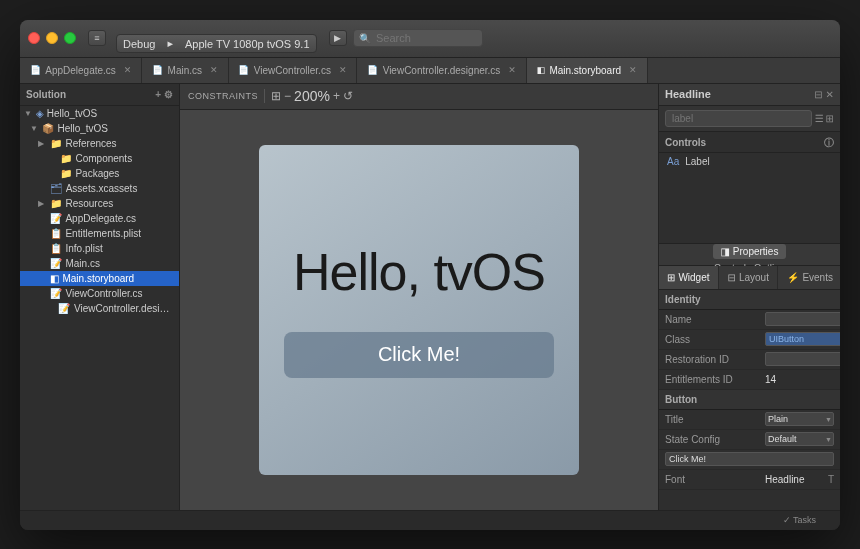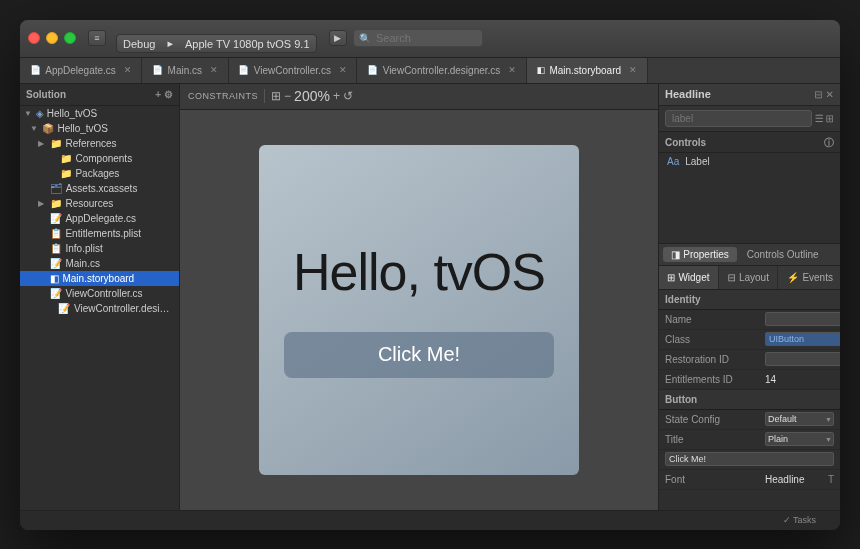--- a/index.html
+++ b/index.html
@@ -391,20 +391,21 @@
       overflow: hidden;
     }
 
     .outline-tabs {
       height: 22px;
       background: #383838;
       border-bottom: 1px solid #222;
       display: flex; align-items: center;
       padding: 0 4px;
       gap: 2px;
+      flex-direction: column;
     }
     .outline-tab {
       padding: 2px 8px;
       font-size: 10px;
       color: #aaa;
       cursor: pointer;
       border-radius: 3px;
     }
     .outline-tab.active { background: #555; color: #eee; }
 
@@ -656,38 +657,38 @@
           <span class="prop-label">Restoration ID</span>
           <input class="prop-input" type="text" style="">
         </div>
         <div class="prop-row">
           <span class="prop-label">Entitlements ID</span>
           <span class="prop-value">14</span>
         </div>
 
         <div class="props-section">Button</div>
         <div class="prop-row">
+          <span class="prop-label">Title</span>
+          <div class="select-wrapper">
+            <select>
+              <option>Plain</option>
+            </select>
+            <span class="select-arrow">▼</span>
+          </div>
+        </div>
+        <div class="prop-row">
           <span class="prop-label">State Config</span>
           <div class="select-wrapper">
             <select>
               <option>Default</option>
             </select>
             <span class="select-arrow">▼</span>
           </div>
         </div>
         <div class="prop-row">
-          <span class="prop-label">Title</span>
-          <div class="select-wrapper">
-            <select>
-              <option>Plain</option>
-            </select>
-            <span class="select-arrow">▼</span>
-          </div>
-        </div>
-        <div class="prop-row">
           <input class="prop-input" type="text" value="Click Me!" style="flex: 1 1 0%; margin-left: 0px;">
         </div>
         <div class="prop-row">
           <span class="prop-label">Font</span>
           <span class="prop-value">Headline</span>
           <span style="color:#888; font-size:10px; margin-left:auto;">T</span>
         </div>
 
       </div>
     </div>

